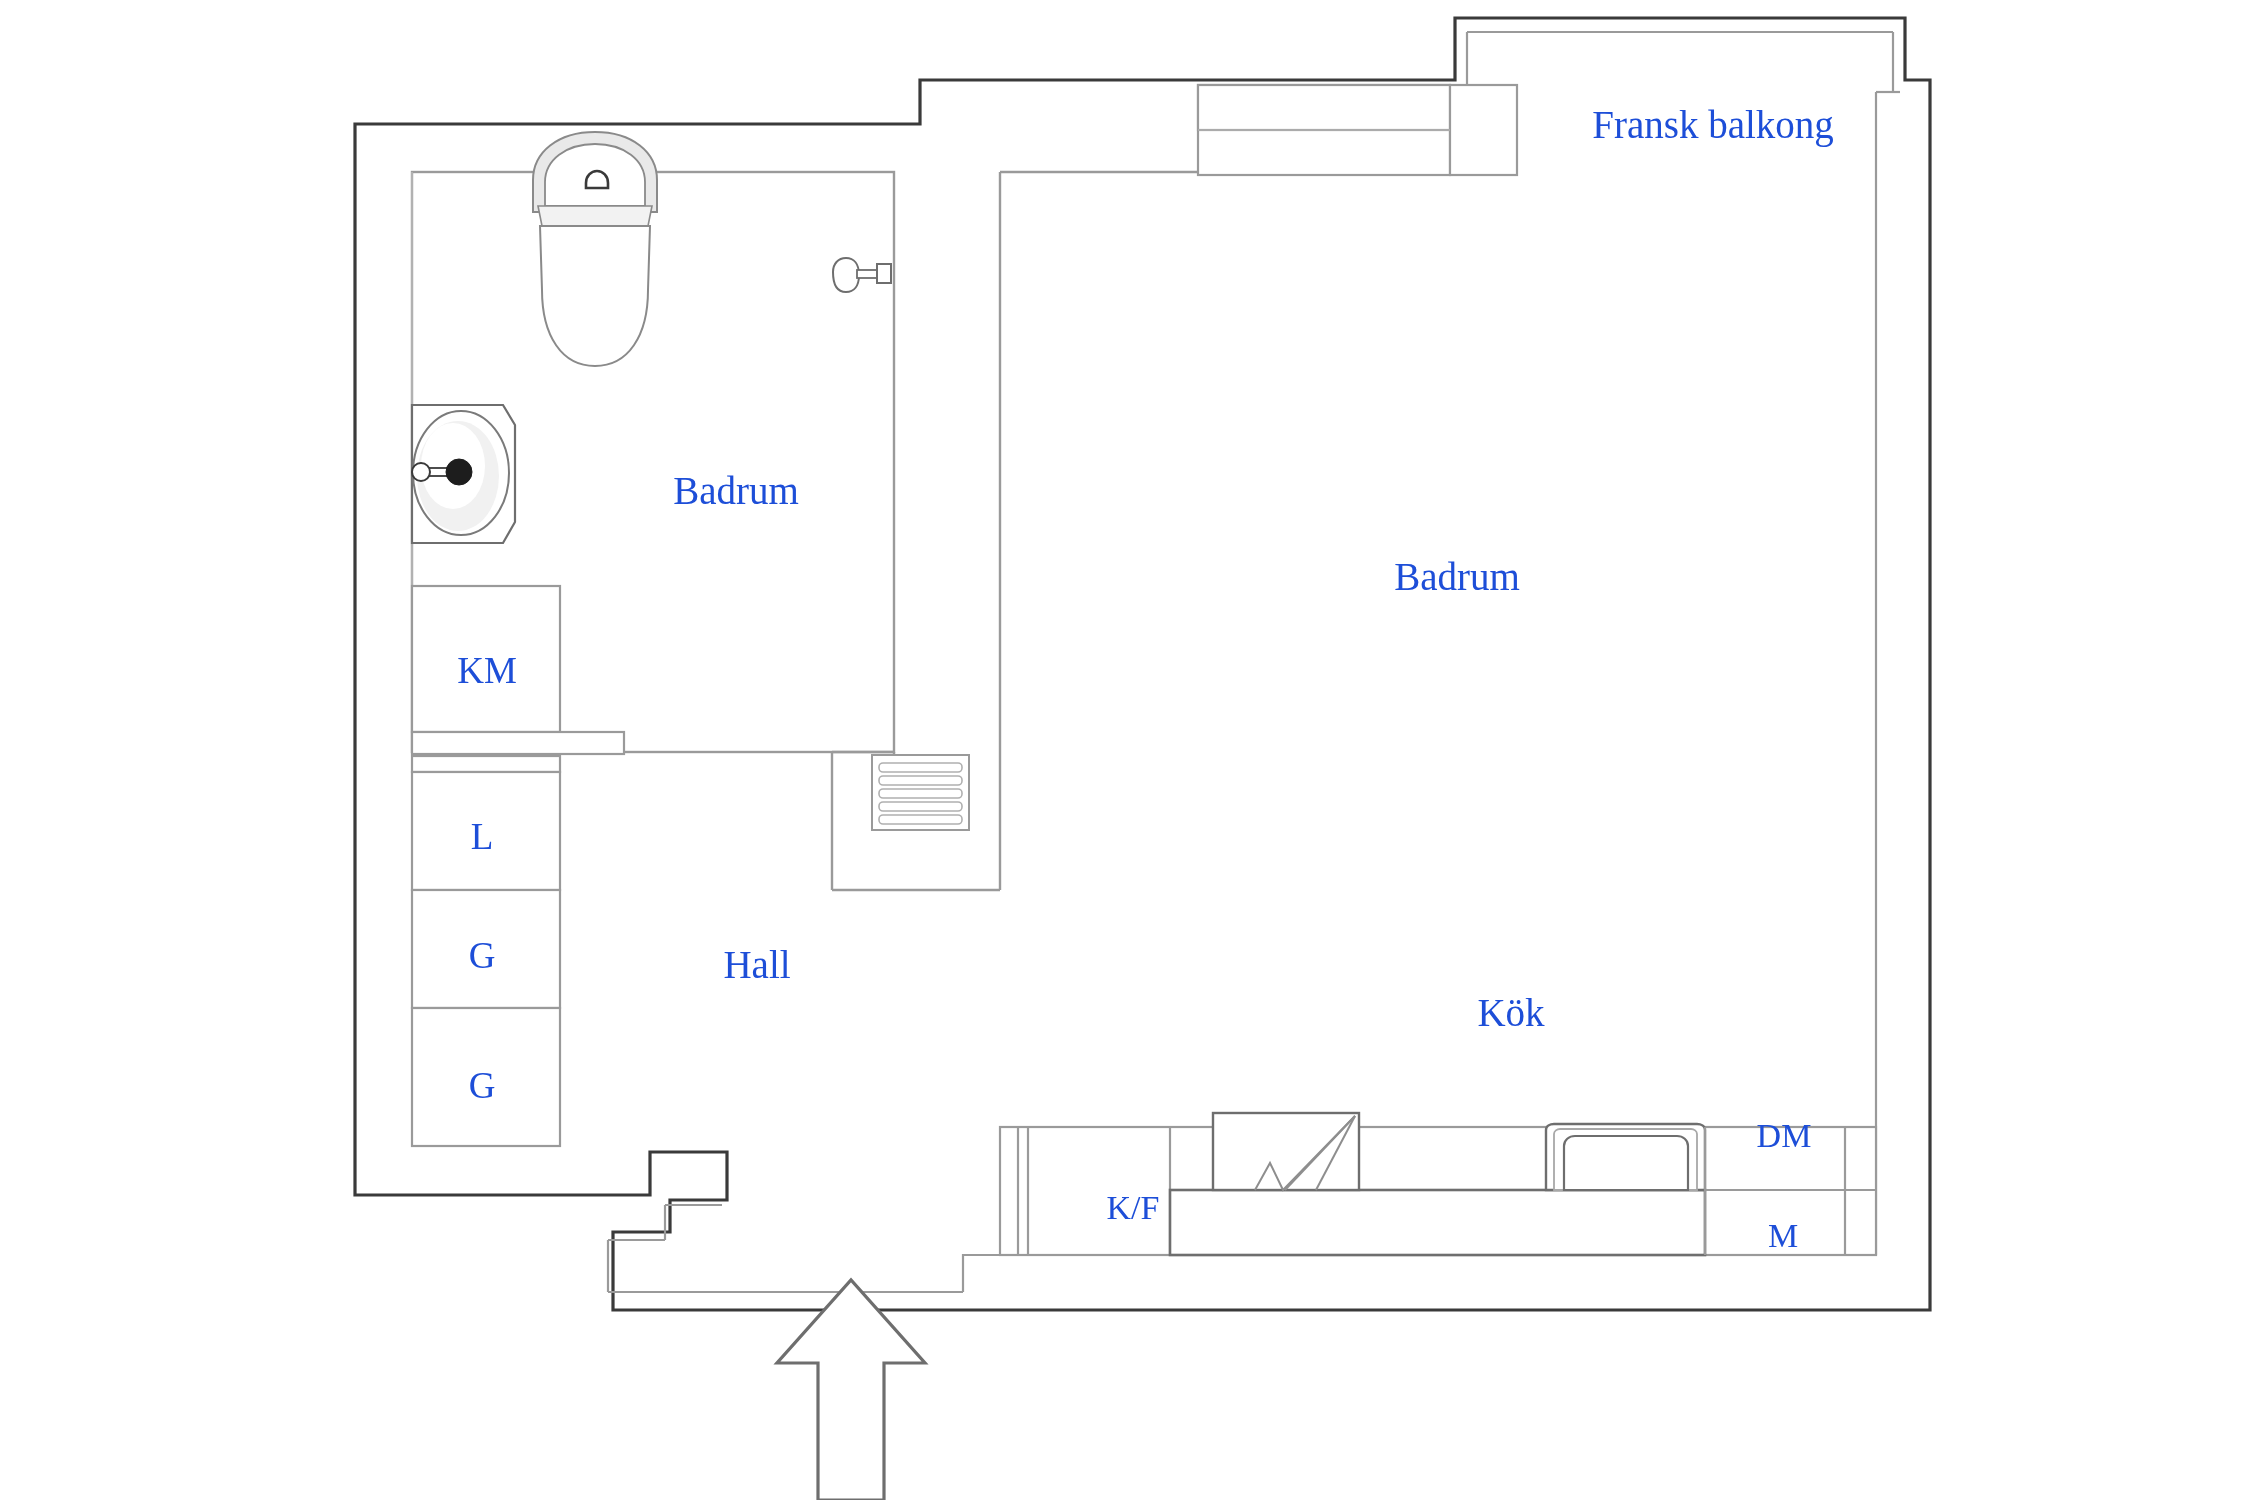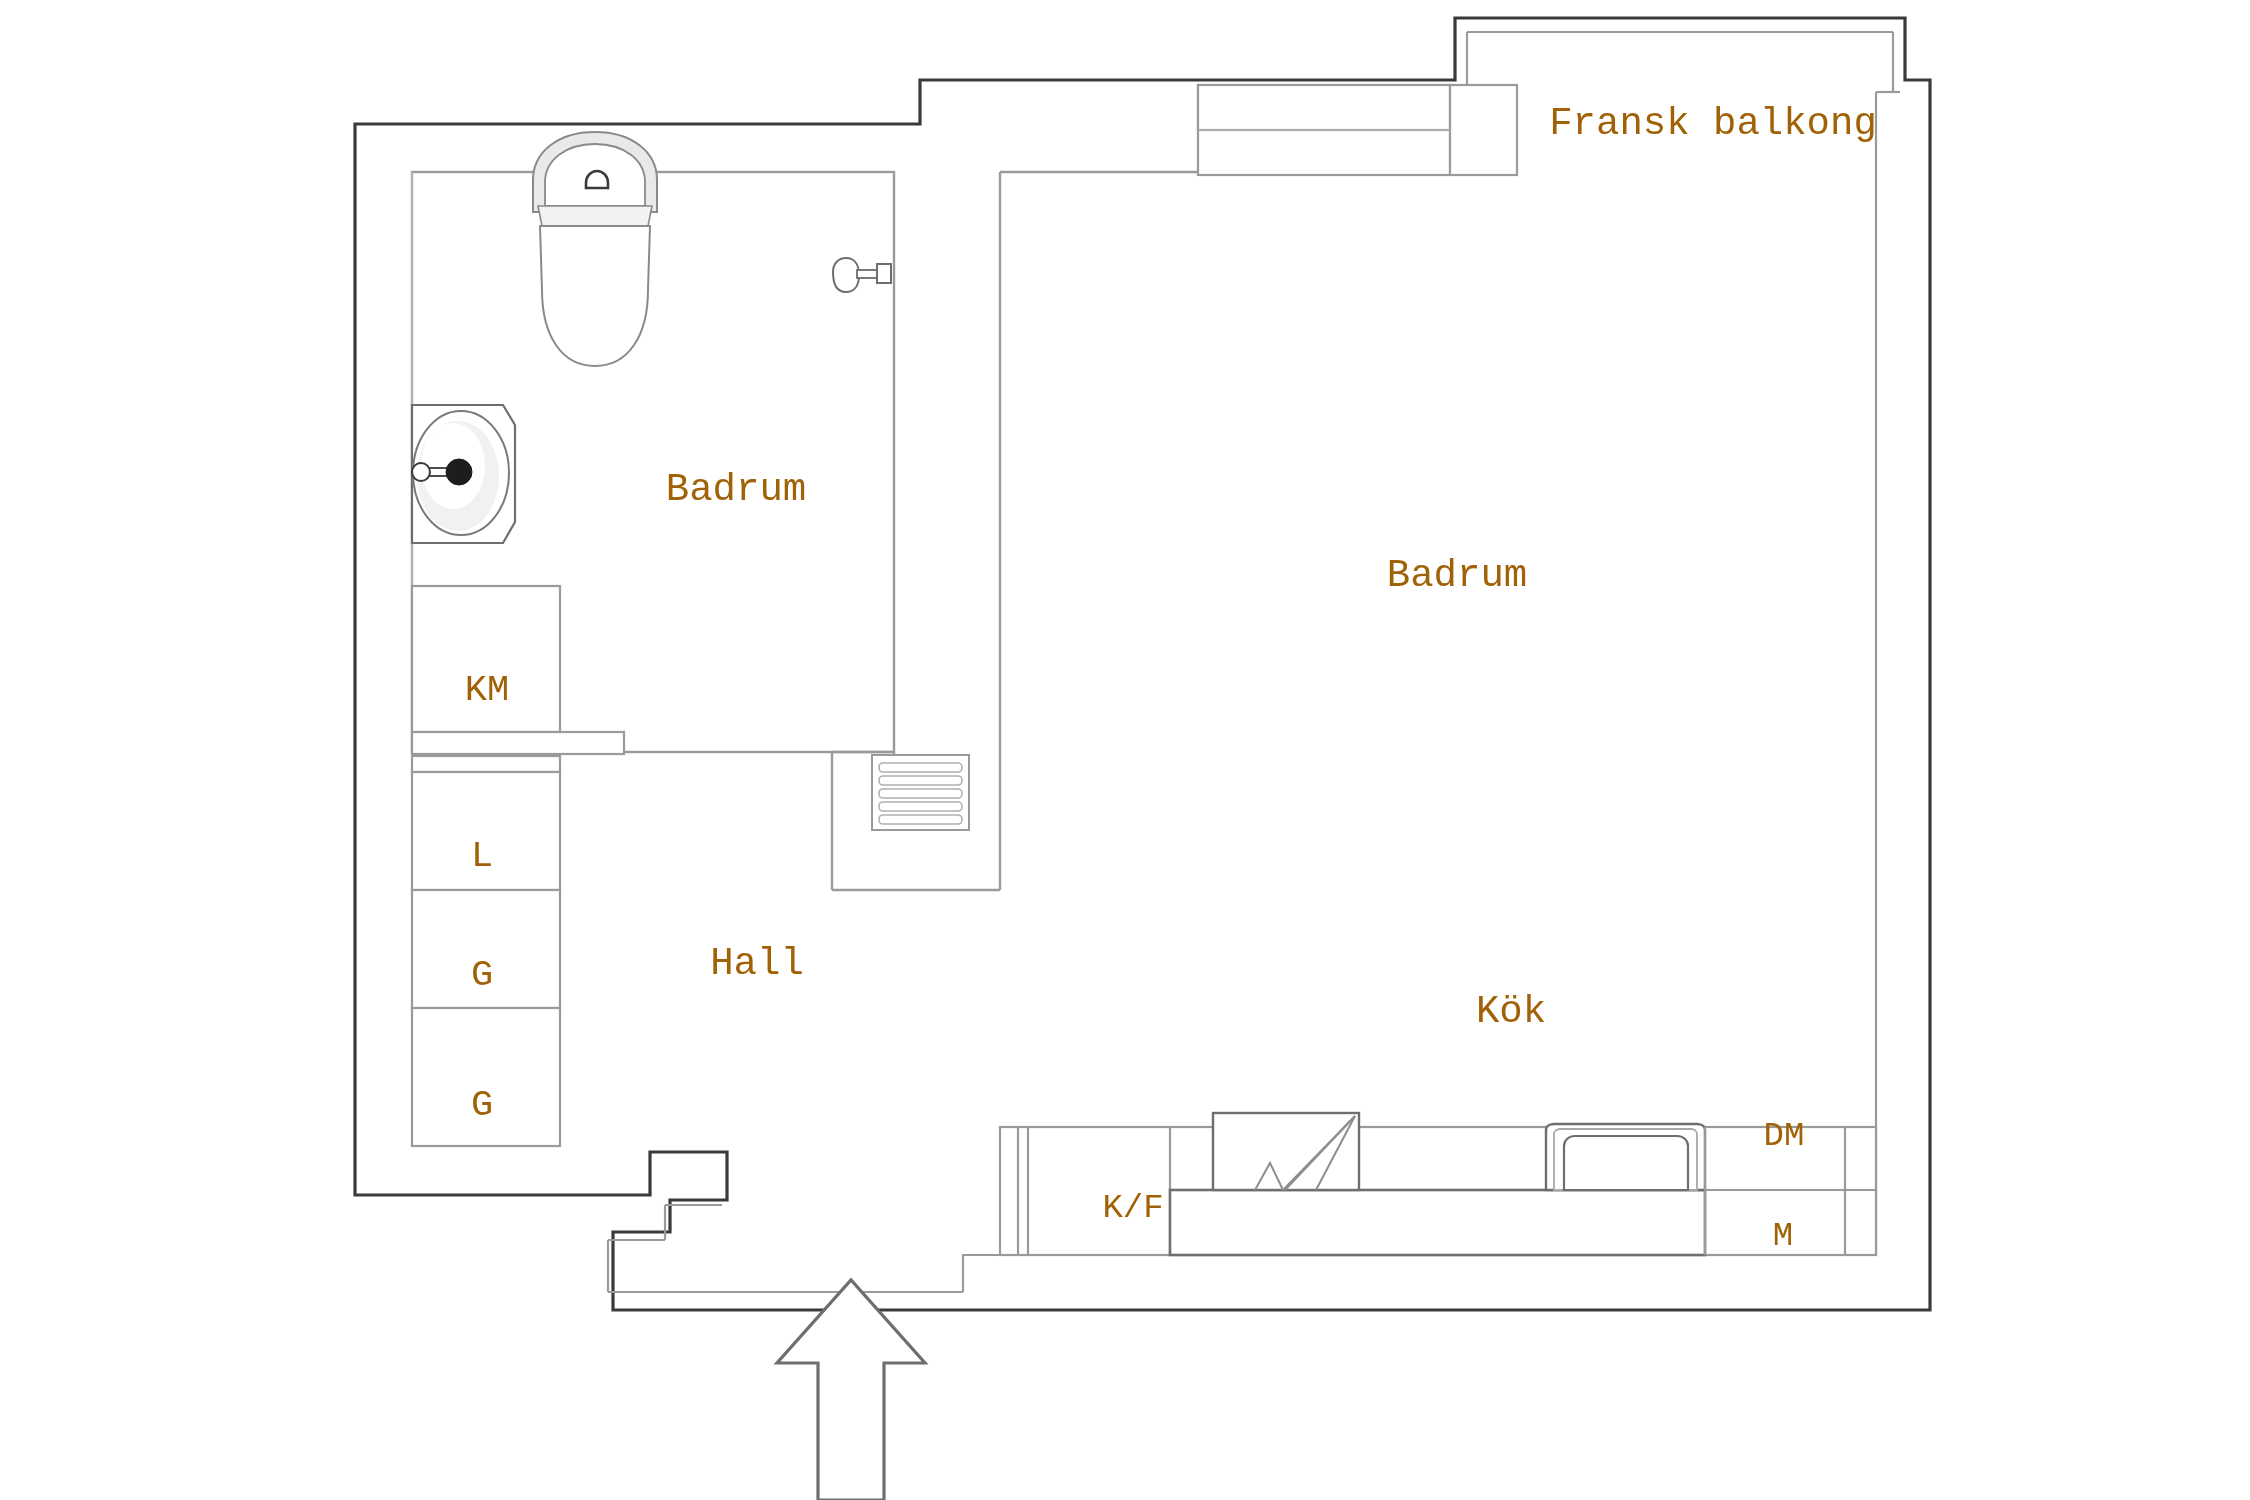--- a/index.html
+++ b/index.html
@@ -18,28 +18,28 @@
     font-family: "Liberation Serif", "DejaVu Serif", serif;
   }
   svg#floorplan {
     position: absolute;
     top: 0; left: 0;
     width: 2250px;
     height: 1500px;
   }
   .room-label {
     position: absolute;
-    color: #a16207;
-    font-family: Liberation Mono, monospace;
+    color: #1d4ed8;
+    font-family: Liberation Serif, serif;
     white-space: nowrap;
     transform: translate(-50%, -50%);
     user-select: none;
   }
   .lbl-big   { font-size: 39px; }
-  .lbl-med   { font-size: 37px; margin-top: 20px; }
+  .lbl-med   { font-size: 37px; }
   .lbl-small { font-size: 34px; }
 </style>
 </head>
 <body>
 
 <div id="plan-root">
 
   <svg id="floorplan" viewBox="0 0 2250 1500" xmlns="http://www.w3.org/2000/svg">
 
     <g fill="none" stroke="#3a3a3a" stroke-width="3.2" stroke-linejoin="miter">

